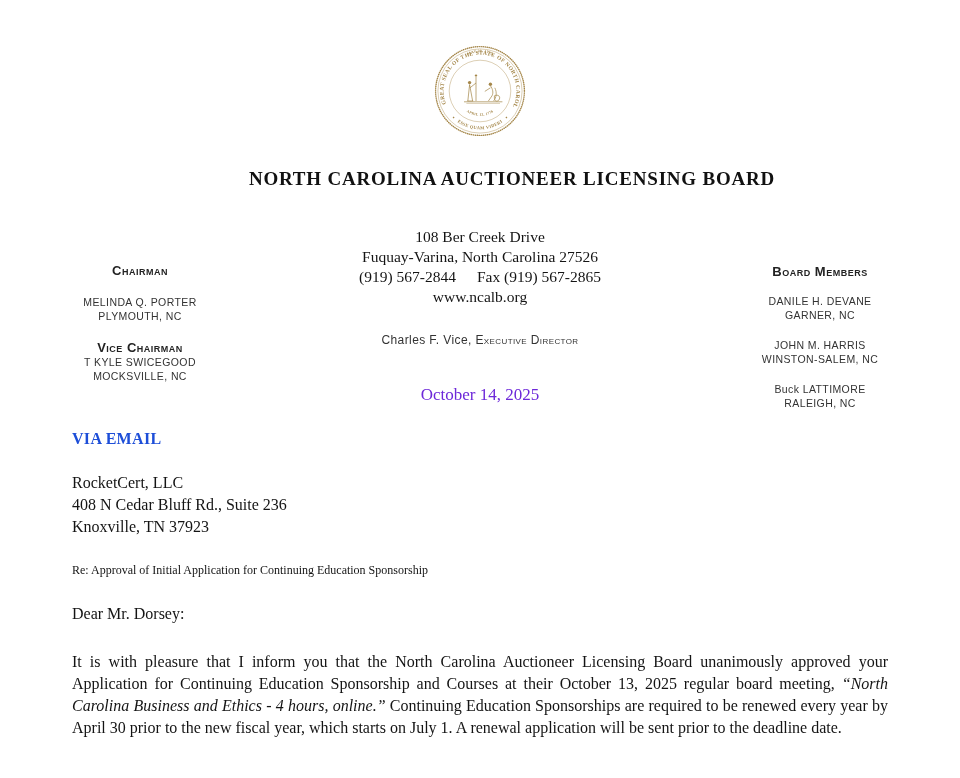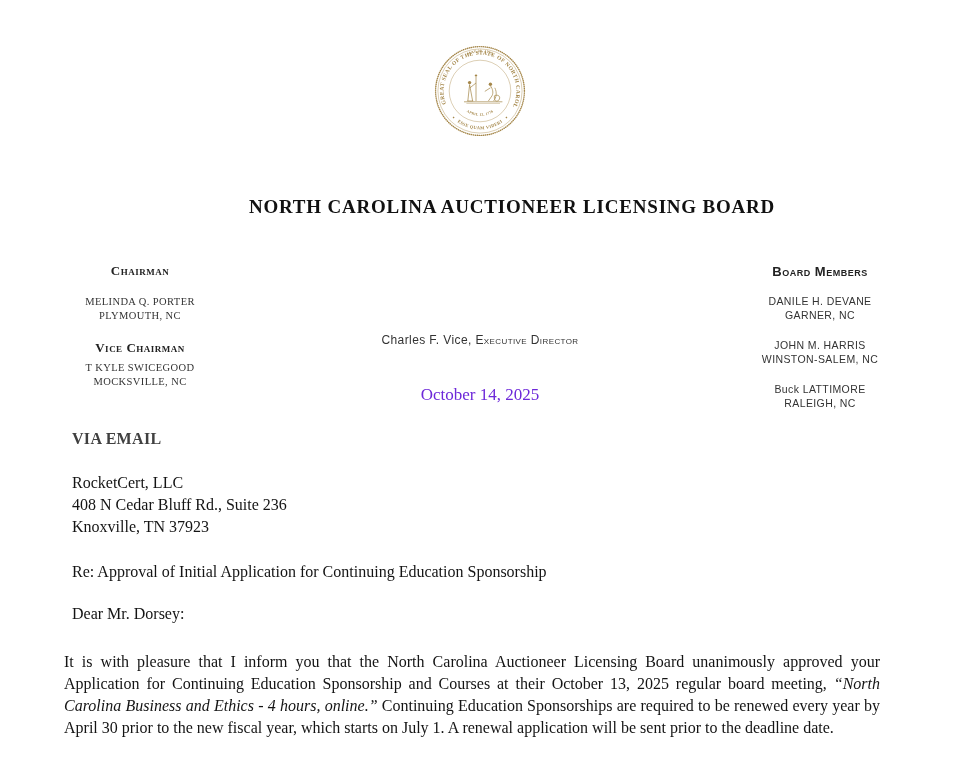--- a/index.html
+++ b/index.html
@@ -9,21 +9,21 @@
     font-family: "Liberation Serif", serif; color: #1b1b1b;
   }
 
   
   .seal { position: absolute; top: 43px; left: 50%; margin-left: -48px; width: 96px; height: 96px; }
   .seal svg { width: 96px; height: 96px; display: block; }
   .seal text { font-family: "Liberation Serif", serif; font-weight: bold; fill: #a5874a; }
 
   
   .title {
-    position: absolute; top: 196px; left: 64px; width: 896px;
+    position: absolute; top: 168px; left: 64px; width: 896px;
     text-align: center; font-size: 19px; font-weight: bold; letter-spacing: 0.8px;
     color: #111;
   }
   .addr-block {
     position: absolute; top: 227px; left: 0; width: 960px;
     text-align: center; font-size: 15.5px; line-height: 20px; color: #141414;
   }
   .fax-part { margin-left: 21px; }
   .director-line {
     position: absolute; top: 333px; left: 0; width: 960px; text-align: center;
@@ -35,42 +35,42 @@
     position: absolute; top: 385px; left: 0; width: 960px; text-align: center;
     font-size: 17px; color: #6d28d9;
   }
 
   
   .side-col {
     position: absolute; text-align: center; width: 170px;
     font-family: "Liberation Sans", sans-serif; font-size: 10.5px; color: #333;
     letter-spacing: 0.4px; line-height: 14px;
   }
-  .officers-col { left: 55px; top: 264px; font-family: Liberation Serif, serif; }
+  .officers-col { left: 55px; top: 264px; }
   .board-col { left: 735px; top: 265px; }
   .side-heading {
     font-variant: small-caps; font-weight: bold; font-size: 13px;
     letter-spacing: 0.5px; color: #222; line-height: 13px;
   }
   .officer-block, .member { margin-top: 16px; }
   .gap-lg { margin-top: 18px; }
 
   
   .via-email {
     position: absolute; top: 430px; left: 72px;
-    font-size: 16px; font-weight: bold; color: #404040; letter-spacing: 0.3px;
+    font-size: 16px; font-weight: bold; color: #1d4ed8; letter-spacing: 0.3px;
   }
   .recipient {
     position: absolute; top: 472px; left: 72px;
     font-size: 16px; line-height: 22px; color: #141414;
   }
-  .subject-line { position: absolute; top: 563px; left: 72px; font-size: 16px; color: #141414; }
+  .subject-line { position: absolute; top: 563px; left: 72px; font-size: 12px; color: #141414; }
   .salutation { position: absolute; top: 605px; left: 72px; font-size: 16px; color: #141414; }
   .body-par {
-    position: absolute; top: 651px; left: 64px; width: 816px;
+    position: absolute; top: 651px; left: 72px; width: 816px;
     font-size: 16px; line-height: 21.9px; text-align: justify; color: #141414;
   }
   .body-par em { font-style: italic; }
 </style>
 </head>
 <body>
 
 <div class="page">
 
   <div class="seal">
@@ -120,35 +120,43 @@
         <path d="M 78 66 C 83 63.5 86.5 67.5 83.5 71.5 C 80.5 74 78 72 78 69 Z"></path>
 
         <path d="M 40 73.5 L 88 73.5"></path>
         <path d="M 43 75.5 L 85 75.5" stroke-width="0.5"></path>
       </g>
     </svg>
   </div>
 
   <h1 class="title">NORTH CAROLINA AUCTIONEER LICENSING BOARD</h1>
 
+  <div class="addr-block">
+    <div>108 Ber Creek Drive</div>
+    <div>Fuquay-Varina, North Carolina 27526</div>
+    <div>
+      <span>(919) 567-2844</span><span class="fax-part">Fax (919) 567-2865</span>
+    </div>
+    <div>www.ncalb.org</div>
+  </div>
 
   <div class="director-line">
     <span>Charles F. Vice, </span><span class="smallcaps">Executive Director</span>
   </div>
 
   <div class="date-line">October 14, 2025</div>
 
   <div class="side-col officers-col">
     <div class="side-heading">Chairman</div>
     <div class="officer-block gap-lg">
       <div>MELINDA Q. PORTER</div>
       <div>PLYMOUTH, NC</div>
     </div>
     <div class="side-heading gap-lg">Vice Chairman</div>
-    <div class="officer-block" style="margin-top:7px;">
+    <div class="officer-block" style="margin-top:1px;">
       <div>T KYLE SWICEGOOD</div>
       <div>MOCKSVILLE, NC</div>
     </div>
   </div>
 
   <div class="side-col board-col">
     <div class="side-heading">Board Members</div>
     <div class="member">
       <div>DANILE H. DEVANE</div>
       <div>GARNER, NC</div>

